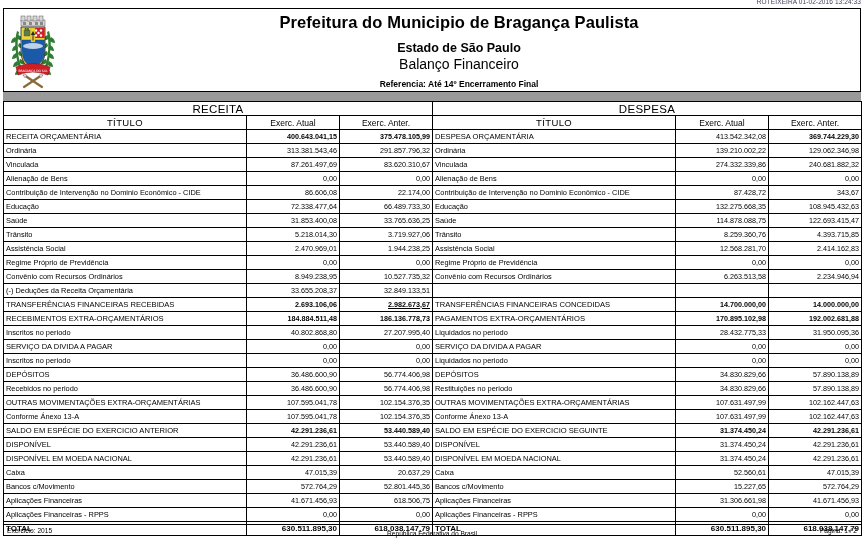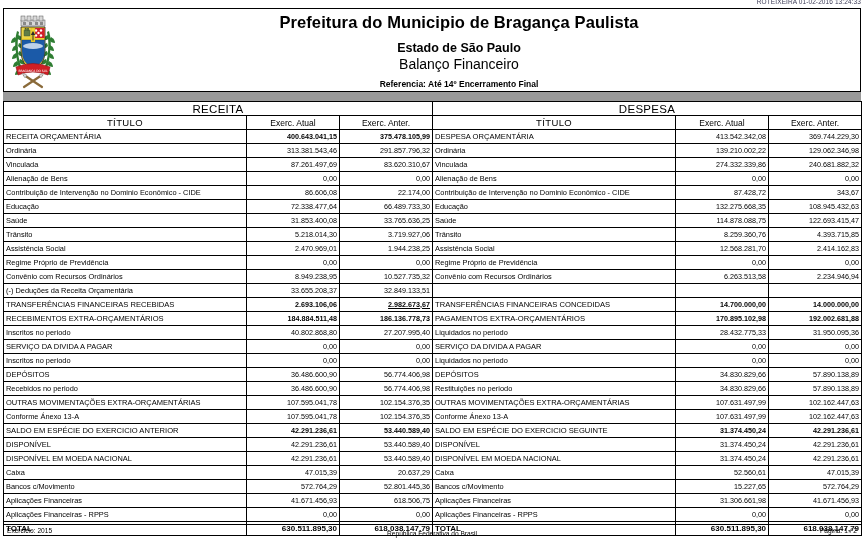--- a/index.html
+++ b/index.html
@@ -288,21 +288,21 @@
         <td>Exerc. Atual</td>
         <td>Exerc. Anter.</td>
       </tr>
 
     <tr>
           <td class="lv0">RECEITA ORÇAMENTÁRIA</td>
           <td class="num" style="font-weight: bold;">400.643.041,15</td>
           <td class="num" style="font-weight: bold;">375.478.105,99</td>
           <td class="lv0">DESPESA ORÇAMENTÁRIA</td>
           <td class="num" style="font-weight: normal;">413.542.342,08</td>
-          <td class="num" style="font-weight: normal;">369.744.229,30</td>
+          <td class="num" style="font-weight: bold;">369.744.229,30</td>
         </tr>
         <tr>
           <td class="lv1">Ordinária</td>
           <td class="num">313.381.543,46</td>
           <td class="num">291.857.796,32</td>
           <td class="lv1">Ordinária</td>
           <td class="num">139.210.002,22</td>
           <td class="num">129.062.346,98</td>
         </tr>
         <tr>

